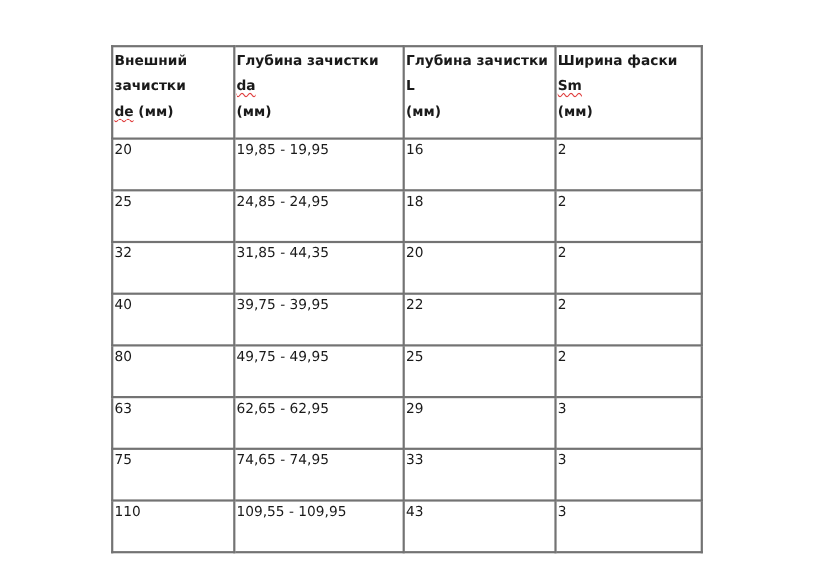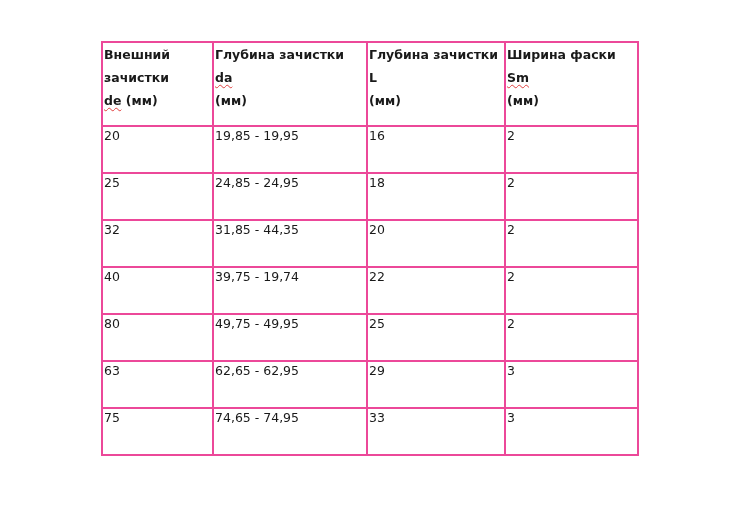--- a/index.html
+++ b/index.html
@@ -16,21 +16,21 @@
       color: #1a1a1a;
     }
     .spec-table {
       position: absolute;
       left: 101px;
       top: 41px;
       border-collapse: collapse;
       table-layout: fixed;
     }
     .spec-table td, .spec-table th {
-      border: 2px solid #ec4899;
+      border: 2px solid #737373;
       vertical-align: top;
       text-align: left;
       padding: 3px 1px 0 1px;
       font-size: 12.5px;
       box-sizing: border-box;
       overflow: hidden;
       white-space: nowrap;
     }
     .spec-table th {
       font-weight: bold;
@@ -101,21 +101,21 @@
       <td>2</td>
     </tr>
     <tr>
       <td>32</td>
       <td>31,85 - 44,35</td>
       <td>20</td>
       <td>2</td>
     </tr>
     <tr>
       <td>40</td>
-      <td>39,75 - 19,74</td>
+      <td>39,75 - 39,95</td>
       <td>22</td>
       <td>2</td>
     </tr>
     <tr>
       <td>80</td>
       <td>49,75 - 49,95</td>
       <td>25</td>
       <td>2</td>
     </tr>
     <tr>
@@ -123,14 +123,20 @@
       <td>62,65 - 62,95</td>
       <td>29</td>
       <td>3</td>
     </tr>
     <tr>
       <td>75</td>
       <td>74,65 - 74,95</td>
       <td>33</td>
       <td>3</td>
     </tr>
+    <tr>
+      <td>110</td>
+      <td>109,55 - 109,95</td>
+      <td>43</td>
+      <td>3</td>
+    </tr>
   </tbody>
 </table>
 
 </body></html>

